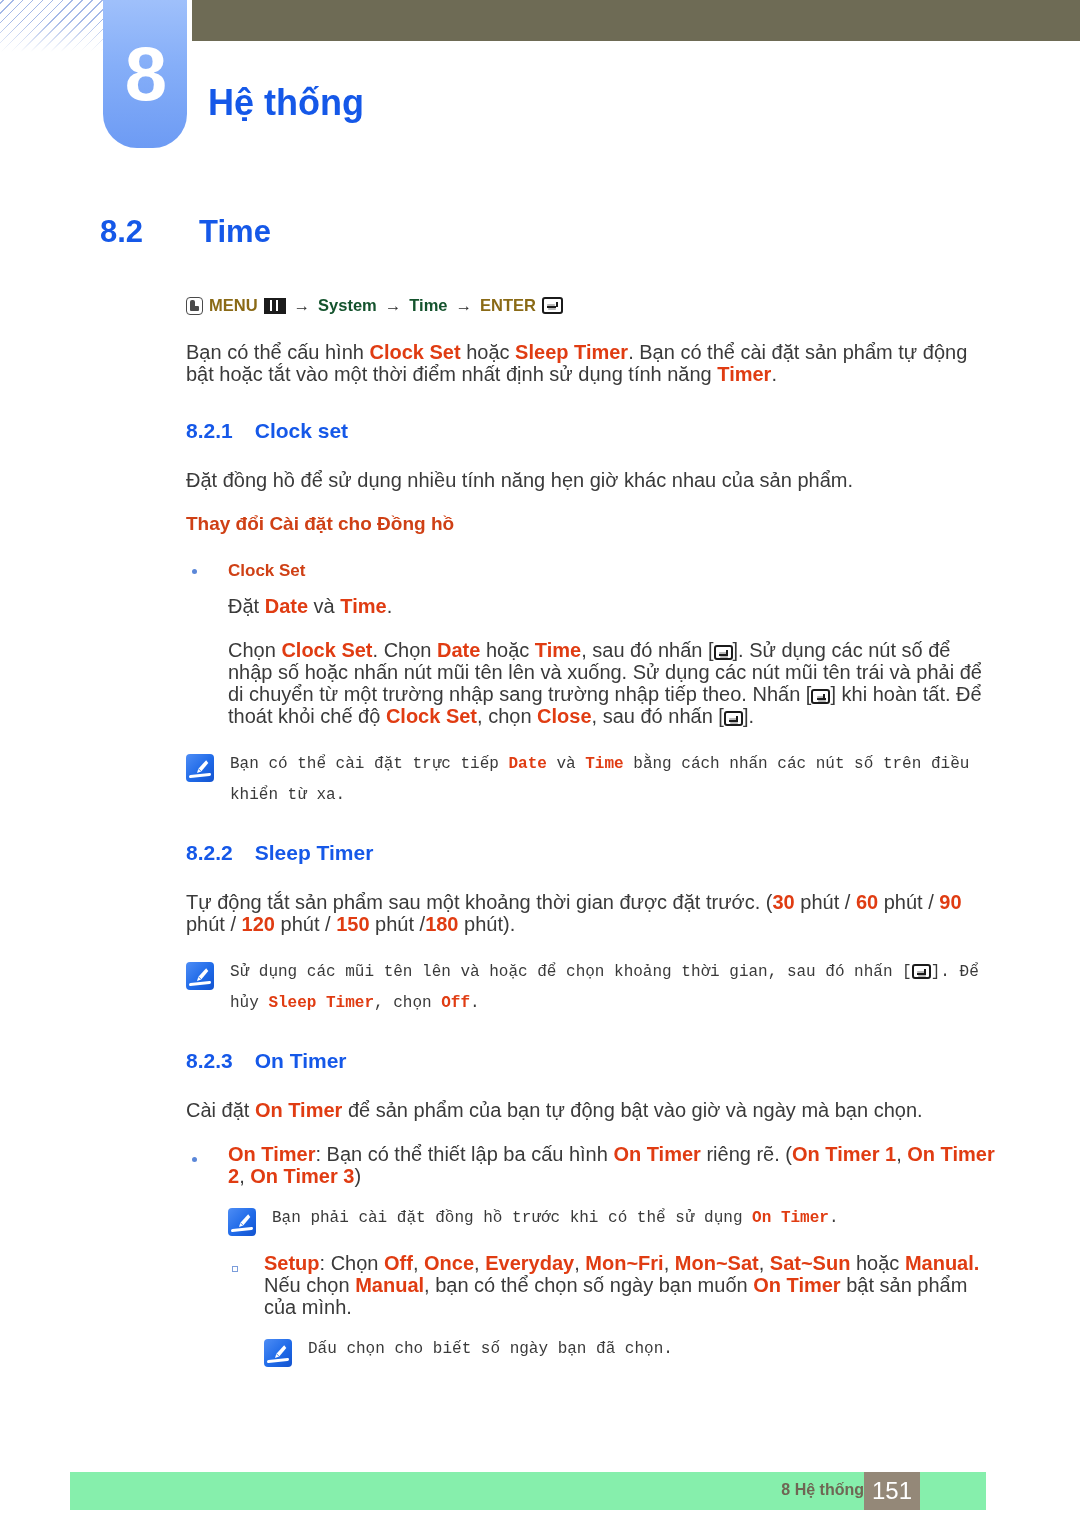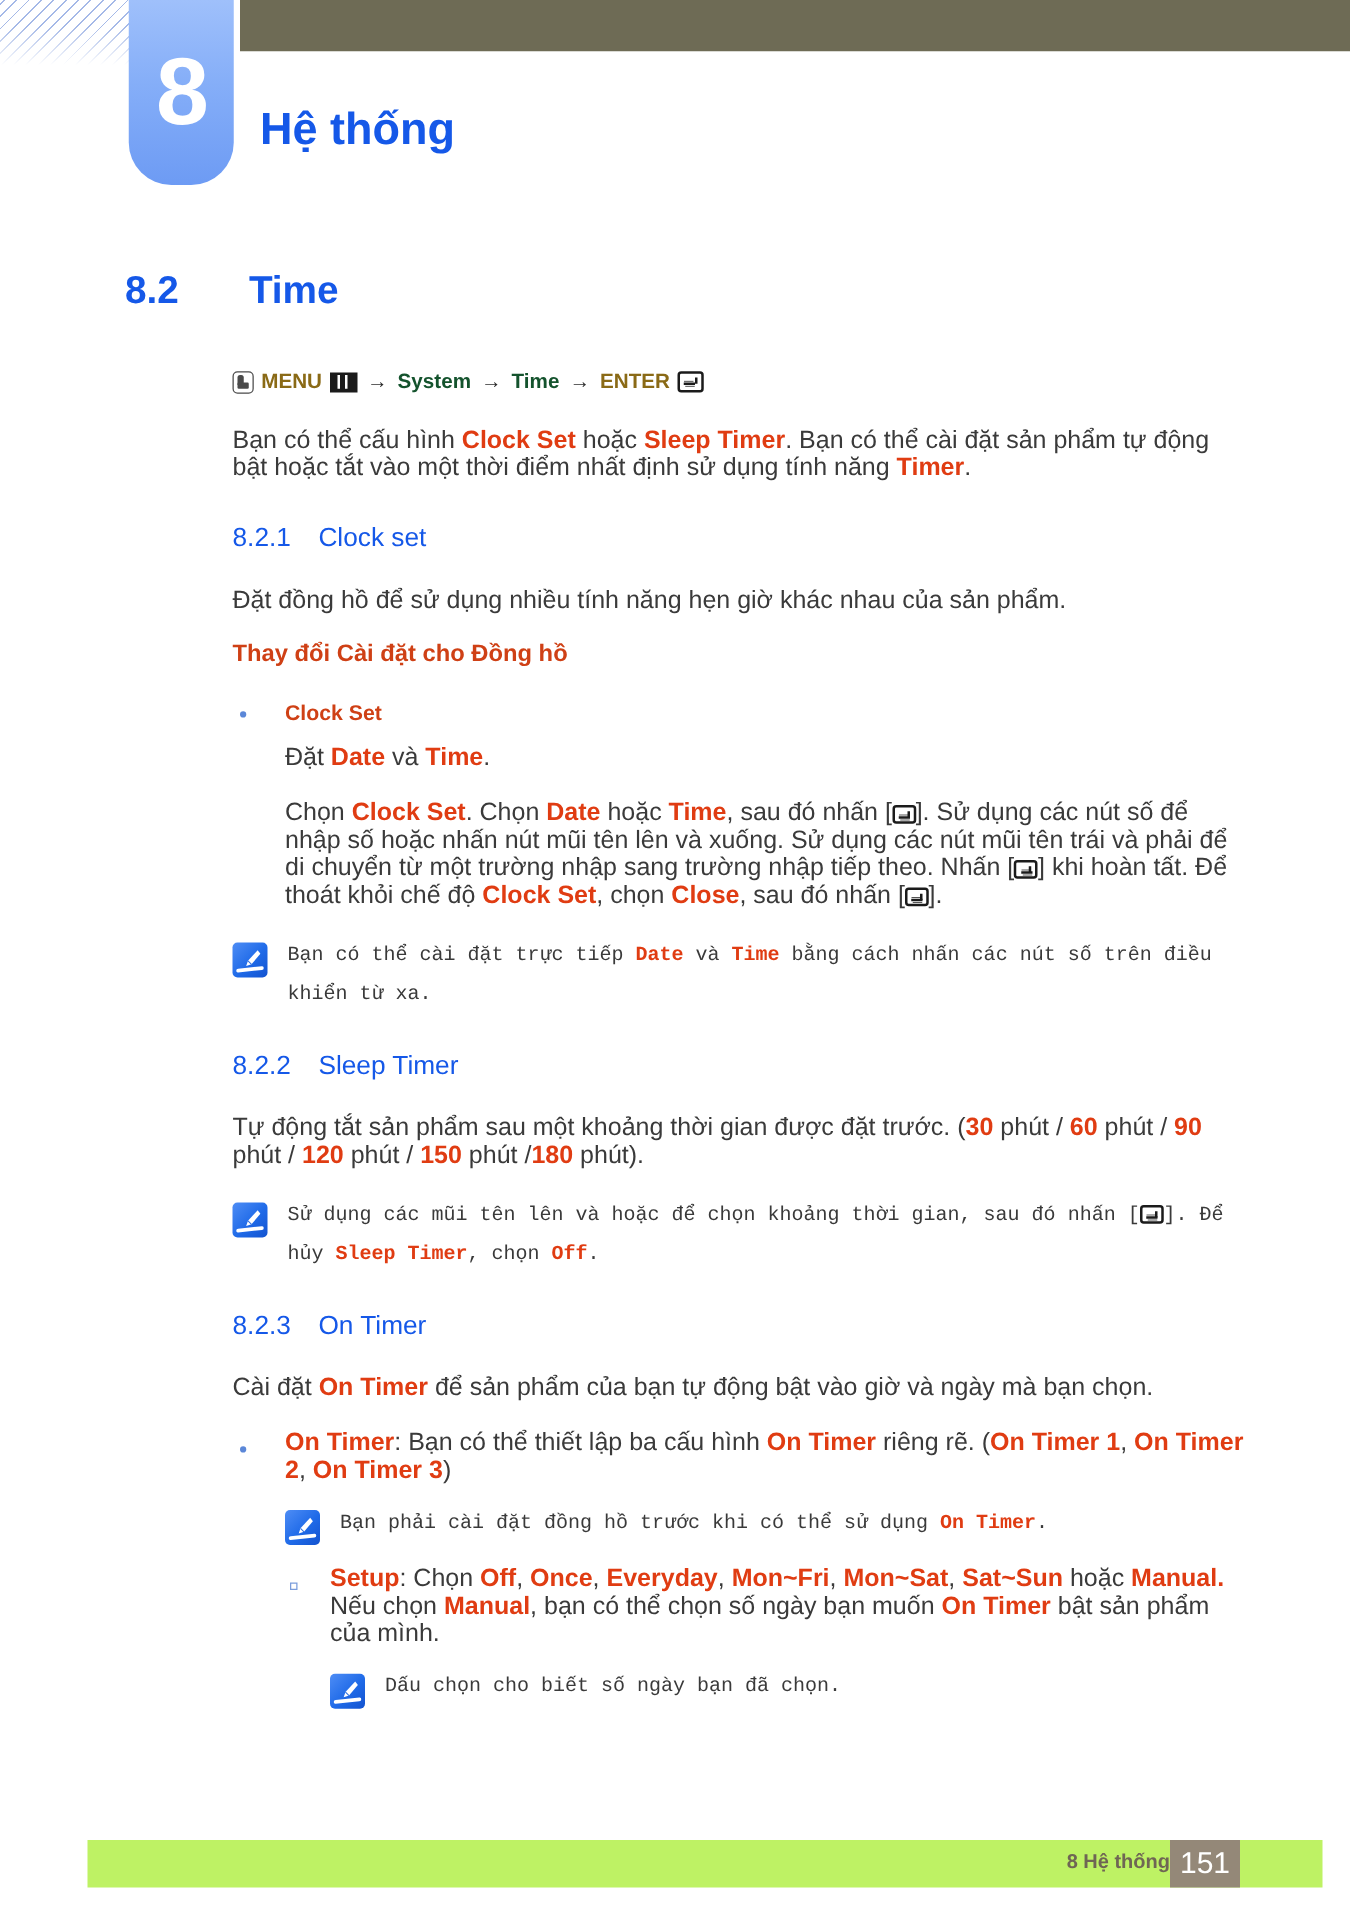--- a/index.html
+++ b/index.html
@@ -181,21 +181,21 @@
     font-size: 20px;
     line-height: 22px;
     margin: 0 16px 22px 0;
     color: #3a3a3a;
   }
   .red   { color: #e03c12; font-weight: bold; }
 
   
   .h2-sec {
     font-size: 21px;
-    font-weight: normal;
+    font-weight: bold;
     color: #1558e8;
     margin: 30px 0 26px 0;
     display: flex;
     gap: 22px;
     white-space: nowrap;
   }
   .h2-sec.first { margin-top: 34px; }
 
   .h3-red {
     font-size: 19px;
@@ -279,22 +279,22 @@
   .note-text {
     font-size: 16px;
     line-height: 31px;
     color: #3a3a3a;
   }
 
   
   .footer-bar {
     position: absolute;
     left: 70px; bottom: 17px;
-    width: 988px; height: 38px;
-    background: #bef264;
+    width: 916px; height: 38px;
+    background: #86efac;
   }
   .footer-label {
     position: absolute;
     right: 122px;
     top: 9px;
     font-size: 16px;
     font-weight: bold;
     color: #6f6654;
     white-space: nowrap;
   }

